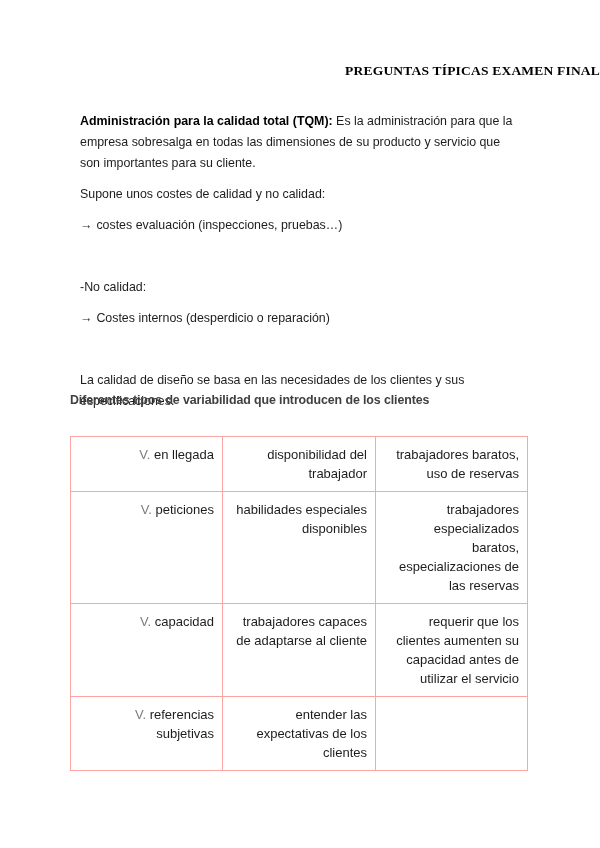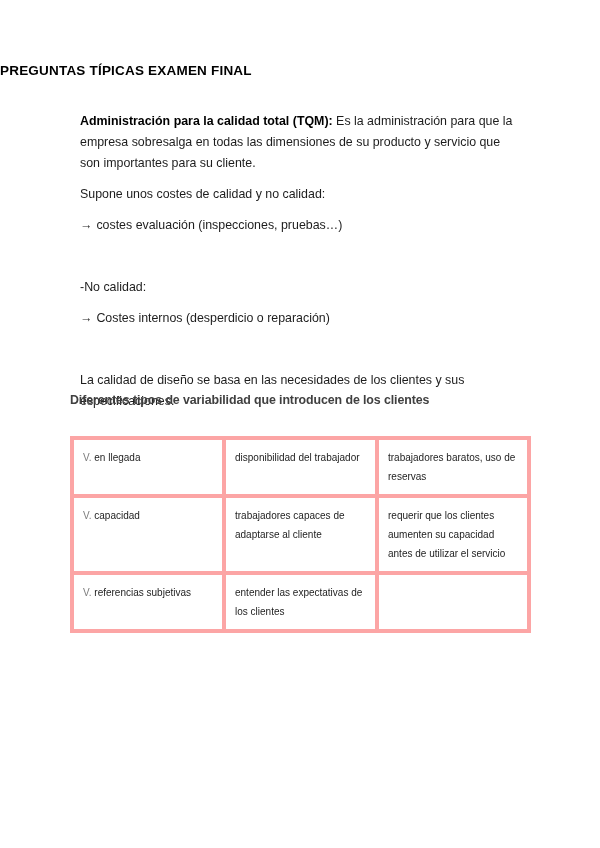--- a/index.html
+++ b/index.html
@@ -18,22 +18,22 @@
   .page {
     position: absolute;
     inset: 0;
     background: #ffffff;
   }
   .doc-title {
     position: absolute;
     left: 0;
     right: 0;
     top: 63px;
-    text-align: left;
-    font-family: Liberation Sans, sans-serif;
+    text-align: right;
+    font-family: Liberation Serif, serif;
     font-weight: bold;
     font-size: 13.5px;
     letter-spacing: 0.2px;
     color: #000000;
   }
   .body-block {
     position: absolute;
     left: 70px;
     width: 457px;
     top: 101px;
@@ -69,26 +69,27 @@
   }
   table.var-table {
     position: absolute;
     left: 70px;
     top: 436px;
     width: 457px;
     border-collapse: collapse;
     table-layout: fixed;
   }
   table.var-table td {
-    border: 4px solid #fca5a5;
+    border: 1px solid #fca5a5;
     vertical-align: top;
     padding: 8px 8px 8px 9px;
-    font-size: 10px;
+    font-size: 13px;
     line-height: 19px;
     color: #1d1d1d;
+    text-align: right;
   }
   table.var-table col.c1 { width: 152px; }
   table.var-table col.c2 { width: 153px; }
   table.var-table col.c3 { width: 152px; }
   .vmark {
     color: #7d7d7d;
   }
   .r1 td { height: 32px; }
   .r2 td { height: 51px; }
   .r3 td { height: 53px; }
@@ -132,20 +133,25 @@
       <col class="c1">
         <col class="c2">
         <col class="c3">
     </colgroup>
     <tbody>
       <tr class="r1">
         <td><span class="vmark">V.</span><span> en llegada</span></td>
         <td>disponibilidad del trabajador</td>
         <td>trabajadores baratos, uso de reservas</td>
       </tr>
+      <tr class="r2">
+        <td><span class="vmark">V.</span><span> peticiones</span></td>
+        <td>habilidades especiales disponibles</td>
+        <td>trabajadores especializados baratos, especializaciones de las reservas</td>
+      </tr>
       <tr class="r3">
         <td><span class="vmark">V.</span><span> capacidad</span></td>
         <td>trabajadores capaces de adaptarse al cliente</td>
         <td>requerir que los clientes aumenten su capacidad antes de utilizar el servicio</td>
       </tr>
       <tr class="r5">
         <td><span class="vmark">V.</span><span> referencias subjetivas</span></td>
         <td>entender las expectativas de los clientes</td>
         <td></td>
       </tr>

